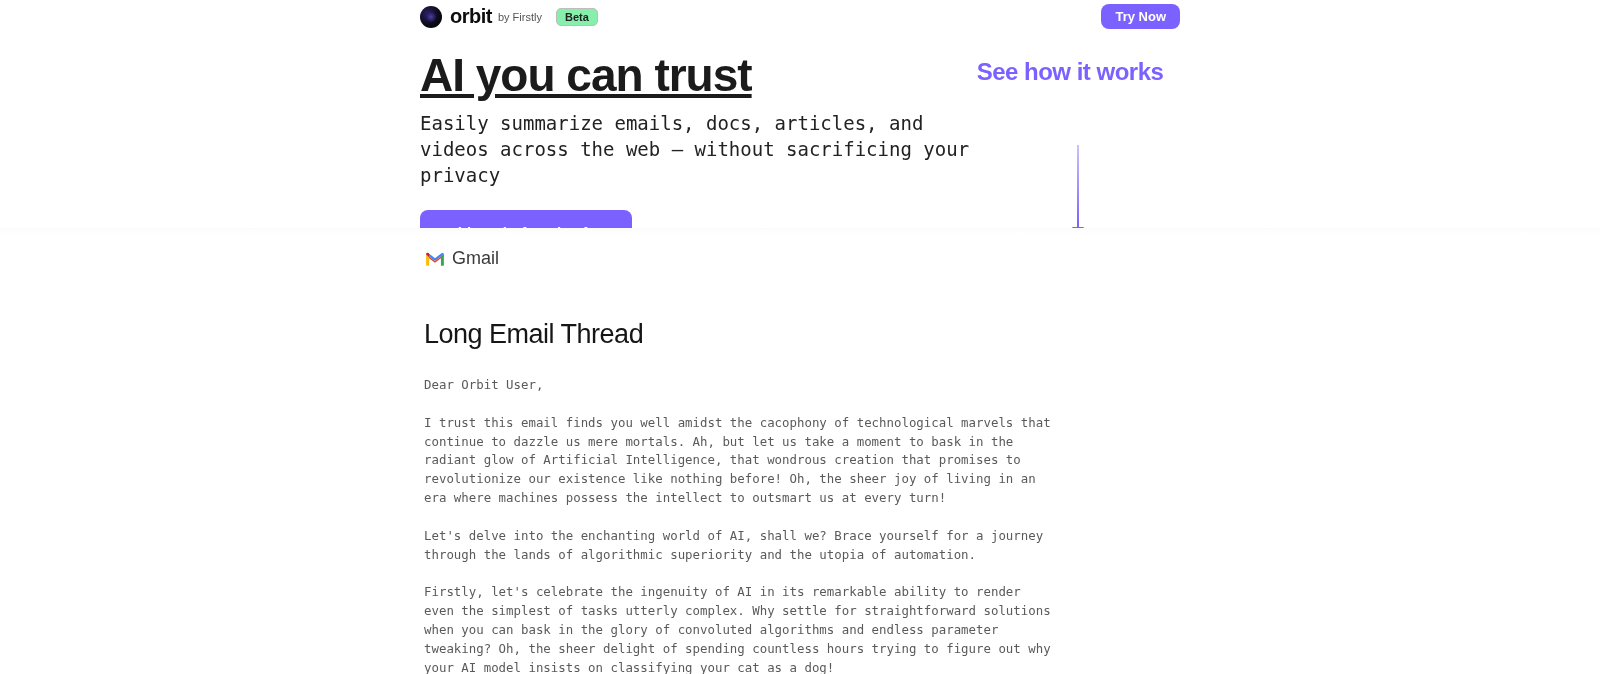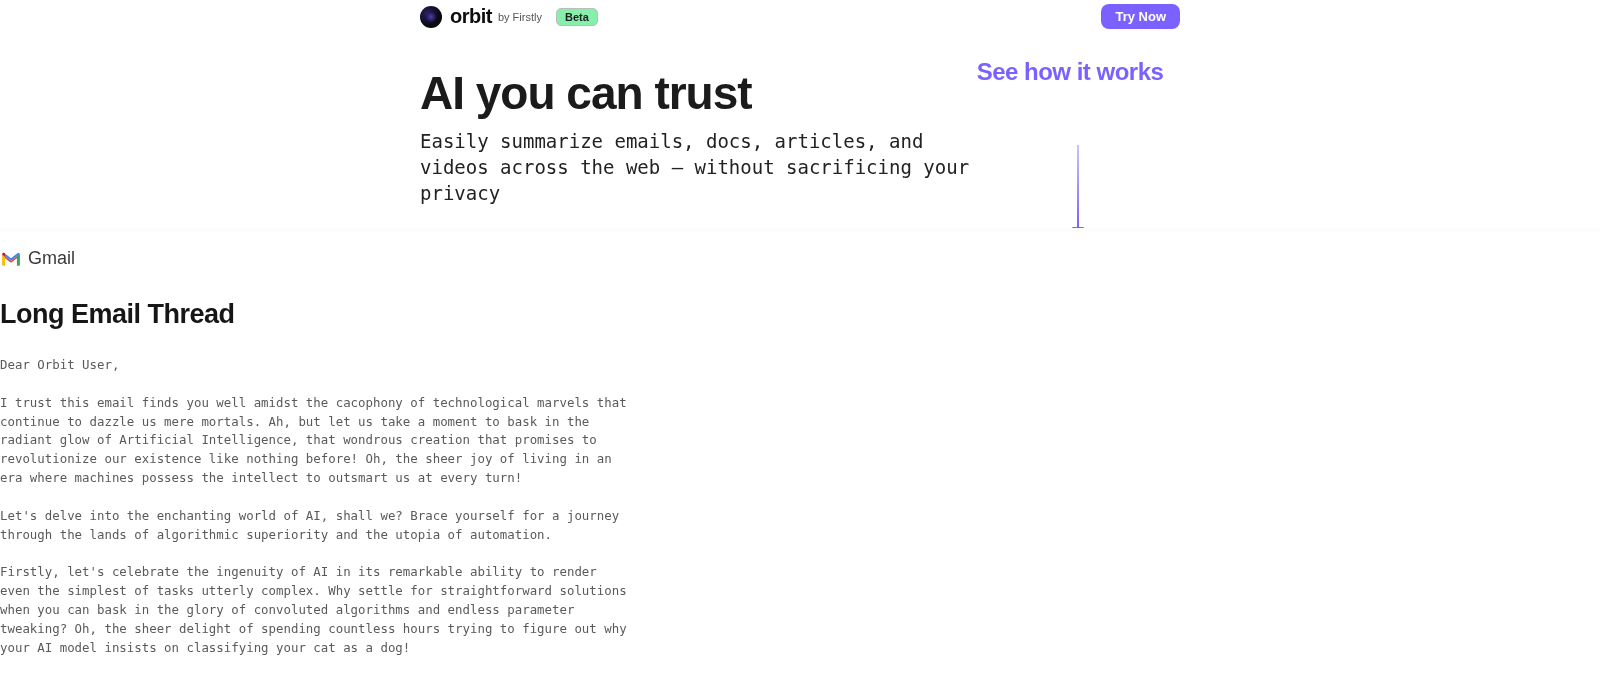--- a/index.html
+++ b/index.html
@@ -99,26 +99,27 @@
   
   .hero {
     position: absolute;
     top: 33px; left: 0; right: 0;
     height: 195px;
     background: var(--bg-top);
     padding-left: 420px;
     padding-right: 420px;
   }
   .hero h1 {
-    margin: 36px 0 0 0;
+    margin: 18px 0 0 0;
     font-size: 46px;
     font-weight: 800;
     letter-spacing: -1px;
     color: var(--hero-text);
     line-height: 1.05;
+    text-decoration: underline;
   }
   .hero p.sub {
     margin: 12px 0 0 0;
     font-family: "SFMono-Regular", Menlo, Consolas, monospace;
     font-size: 19px;
     line-height: 1.35;
     color: var(--sub-text);
     max-width: 560px;
   }
   .cta-btn {
@@ -192,20 +193,21 @@
     content:"";
     width:26px;height:26px;border-radius:50%;
     background: radial-gradient(circle at 40% 35%, #8b6bff 0%, #2a1270 65%, #050510 100%);
   }
 
   
   .sheet {
     position: absolute;
     top: 228px; left: 0; right: 0; bottom: 0;
     background: var(--bg-top);
+    padding-left: 424px;
     padding-right: 420px;
   }
   .sheet-bgfade {
     position:absolute;
     left:0;right:0;top:0;height:6px;
     background:linear-gradient(to bottom, #eee, var(--bg-top));
     opacity:.25;
   }
   .gmail-row {
     display: flex;
@@ -215,23 +217,23 @@
   }
   .gmail-icon {
     width: 22px; height: 18px;
   }
   .gmail-label {
     font-size: 18px;
     font-weight: 500;
     color: #3a3a3a;
   }
   .thread-title {
-    margin: 30px 0 0 0;
+    margin: 50px 0 0 0;
     font-size: 27px;
-    font-weight: 700;
+    font-weight: 400;
     color: #161616;
     letter-spacing: -0.5px;
   }
   .email-body {
     margin-top: 26px;
     font-family: "SFMono-Regular", Menlo, Consolas, monospace;
     font-size: 12.4px;
     line-height: 1.52;
     color: var(--body-text);
     white-space: pre-wrap;

